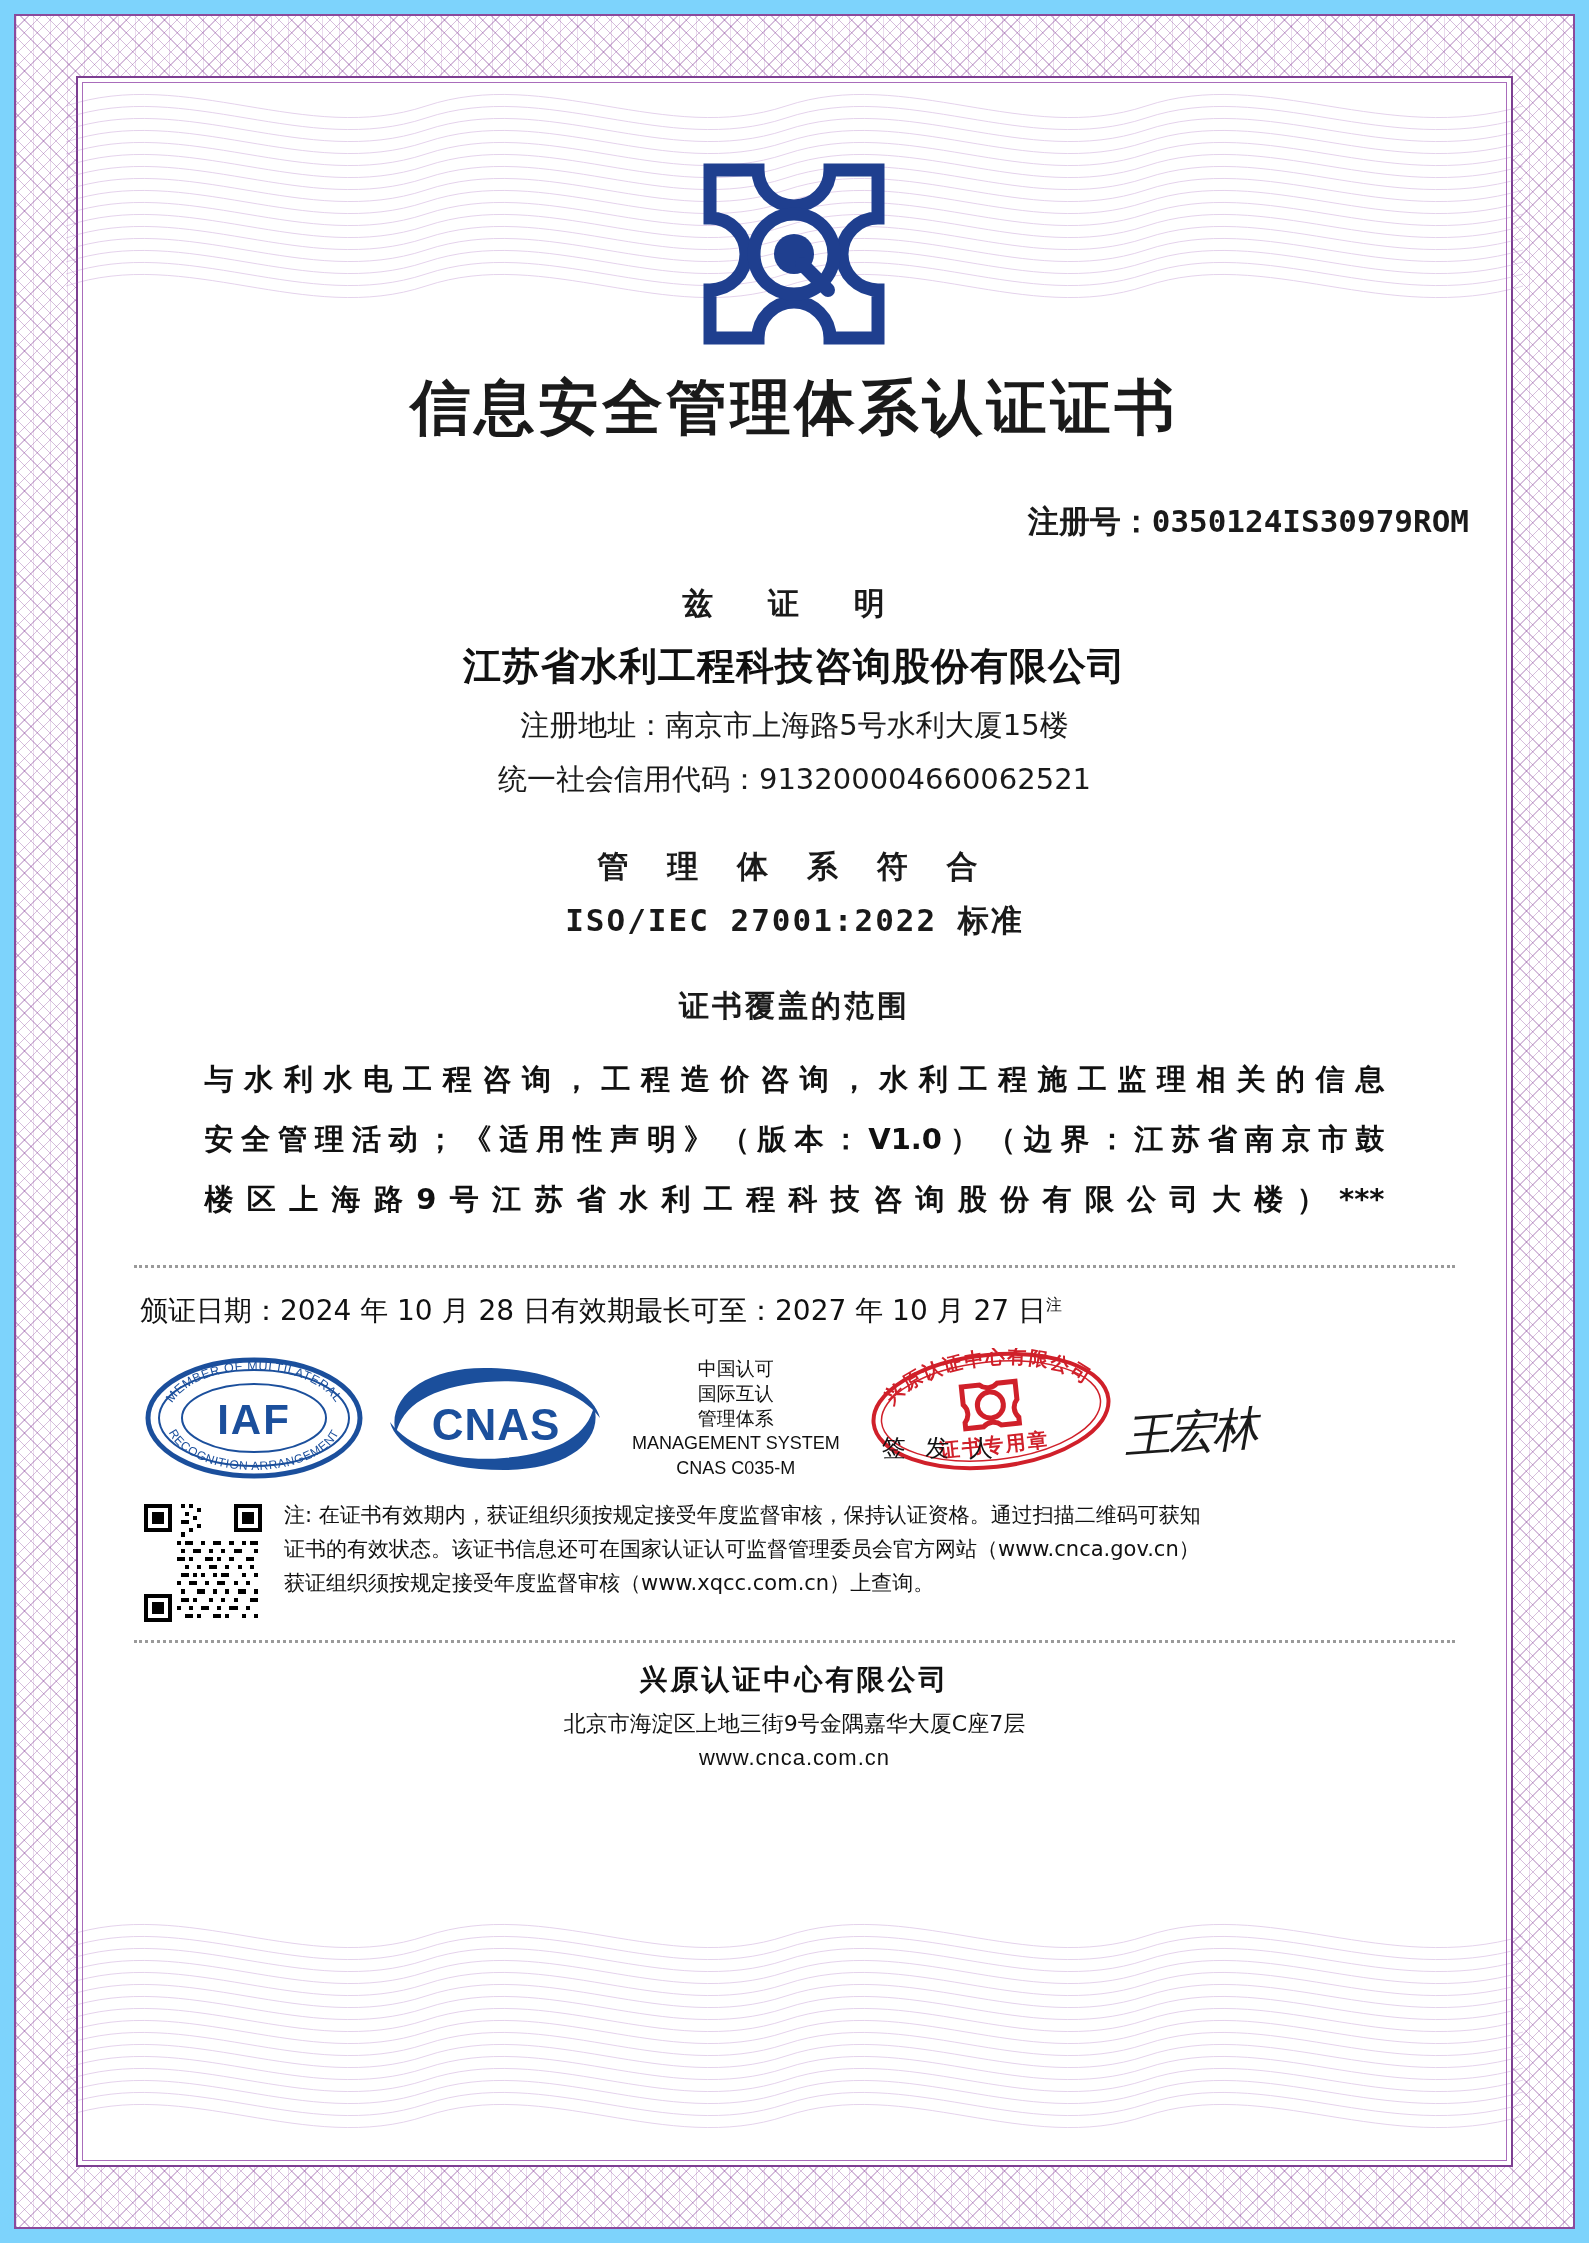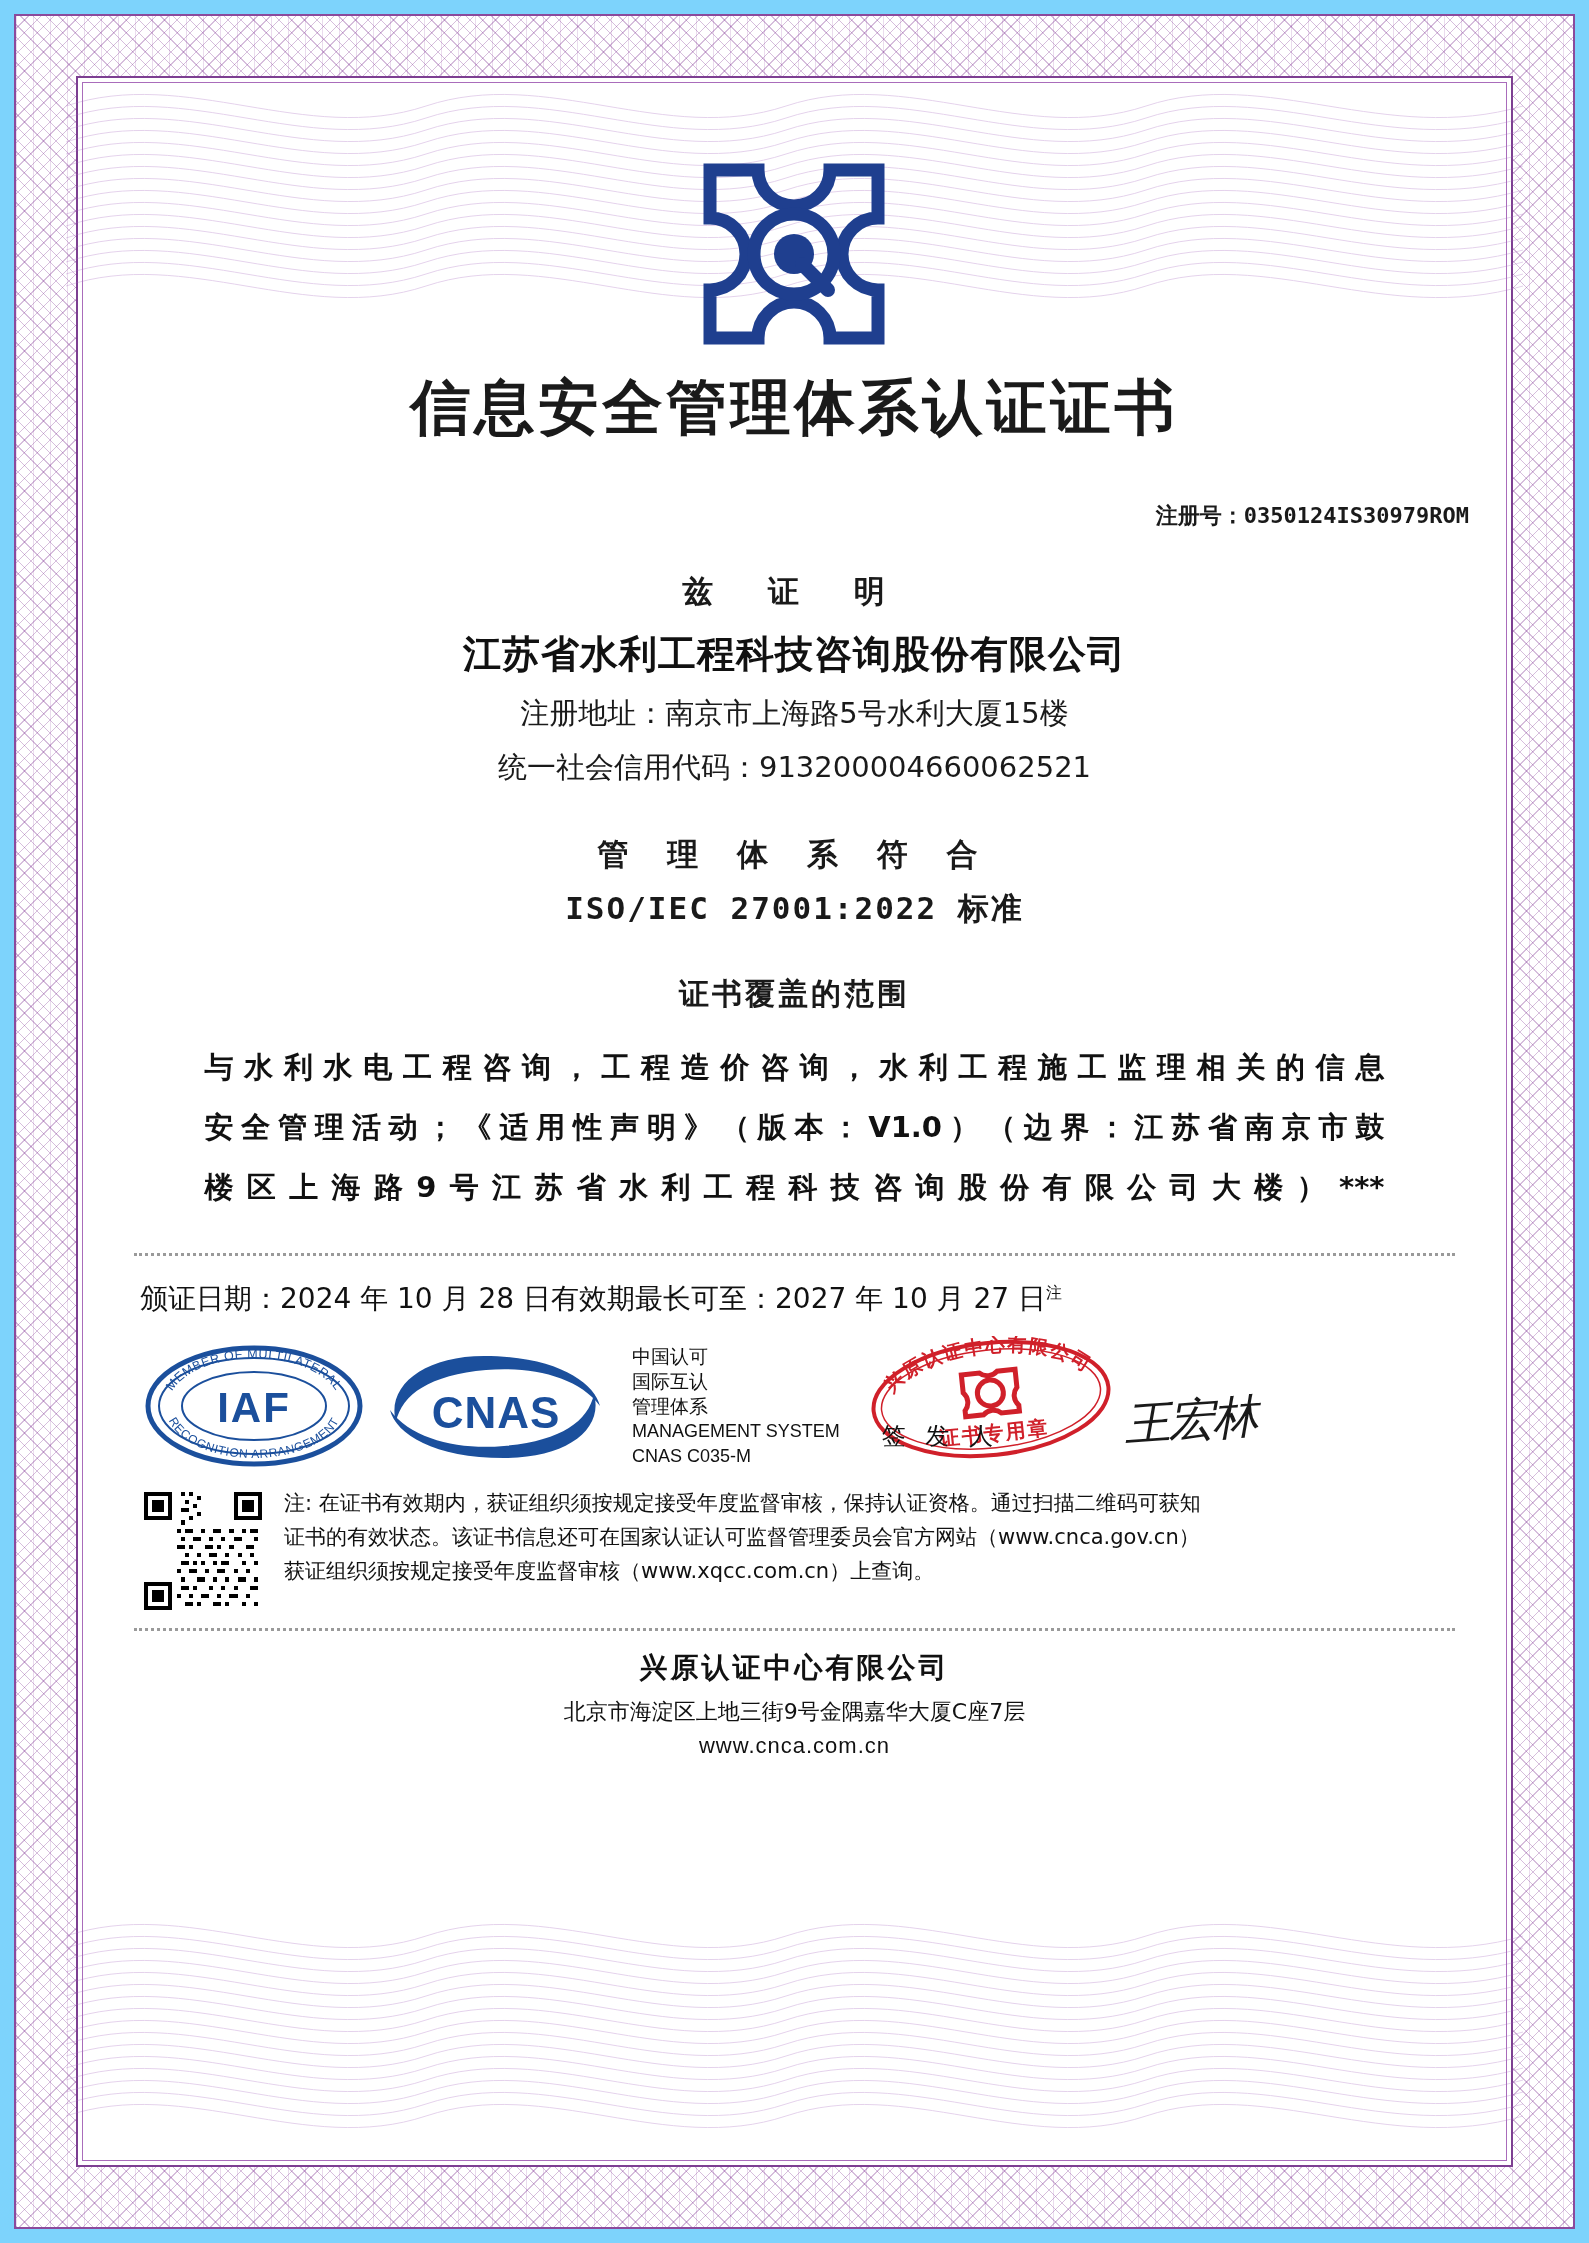--- a/index.html
+++ b/index.html
@@ -78,21 +78,21 @@
     font-size: 60px;
     letter-spacing: 4px;
     color: #1a1a1a;
     margin-top: 18px;
   }
 
   .reg-line {
     margin-top: 52px;
     text-align: right;
     padding-right: 10px;
-    font-size: 22px;
+    font-size: 31px;
     font-weight: bold;
     color: #1a1a1a;
     font-family: "DejaVu Sans Mono", monospace;
   }
   .reg-line .lbl {
     font-family: "DejaVu Sans", "Liberation Sans", sans-serif;
   }
 
   .hereby {
     margin-top: 40px;
@@ -172,21 +172,21 @@
   
   .marks-row {
     display: flex;
     align-items: center;
     padding: 18px 30px 0 34px;
     gap: 16px;
   }
   .iaf-mark { width: 220px; height: 128px; flex: 0 0 auto; }
   .cnas-mark { width: 230px; height: 120px; flex: 0 0 auto; }
   .cnas-text {
-    text-align: left;
+    text-align: center;
     font-size: 19px;
     line-height: 25px;
     color: #111;
     flex: 0 0 auto;
     margin-left: 6px;
     font-family: "DejaVu Sans", "Liberation Sans", sans-serif;
   }
   .cnas-text .en { font-family: "Liberation Sans", sans-serif; font-size: 18px; }
   .stamp-area {
     flex: 1 1 auto;

